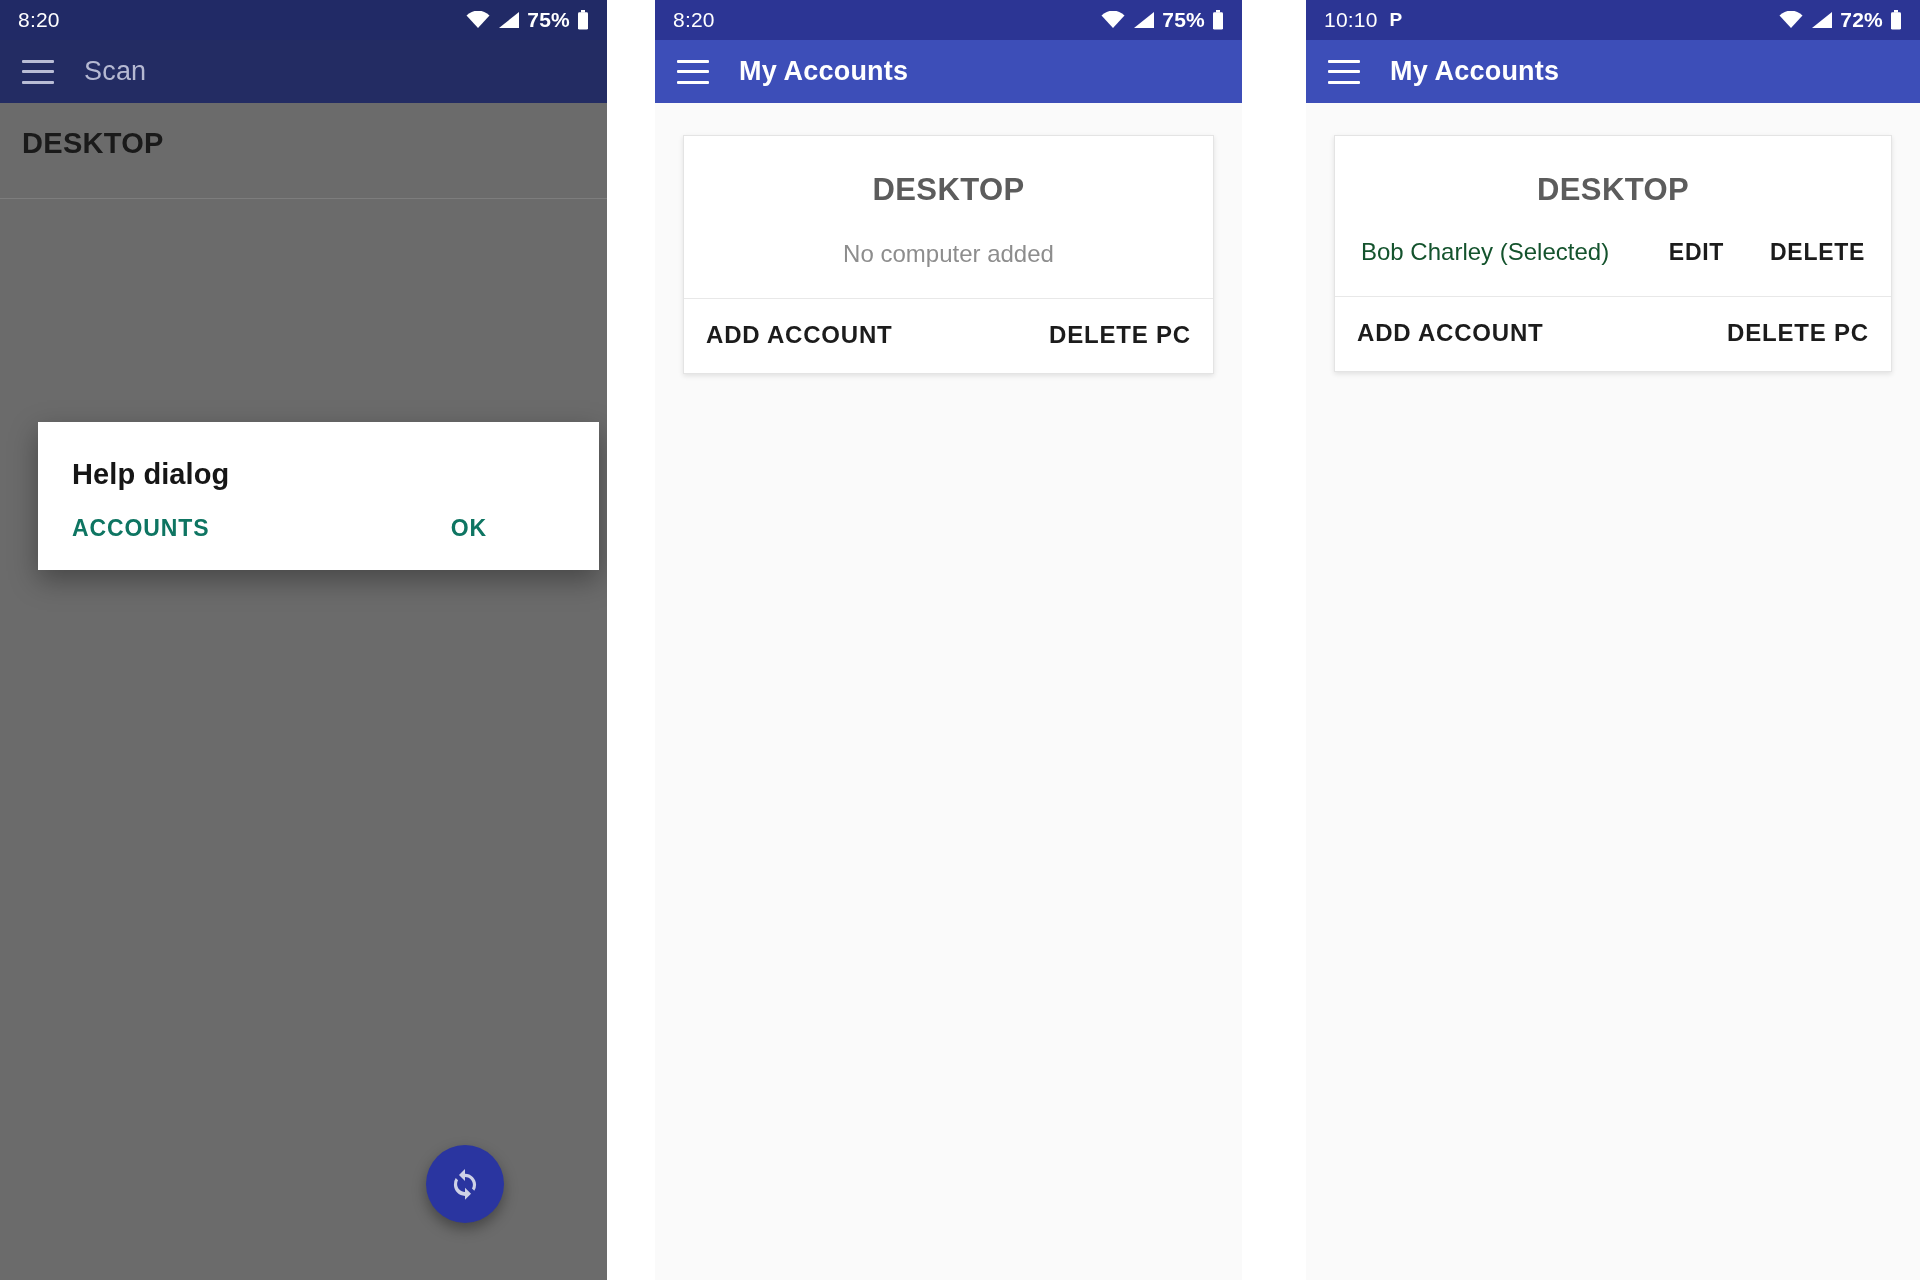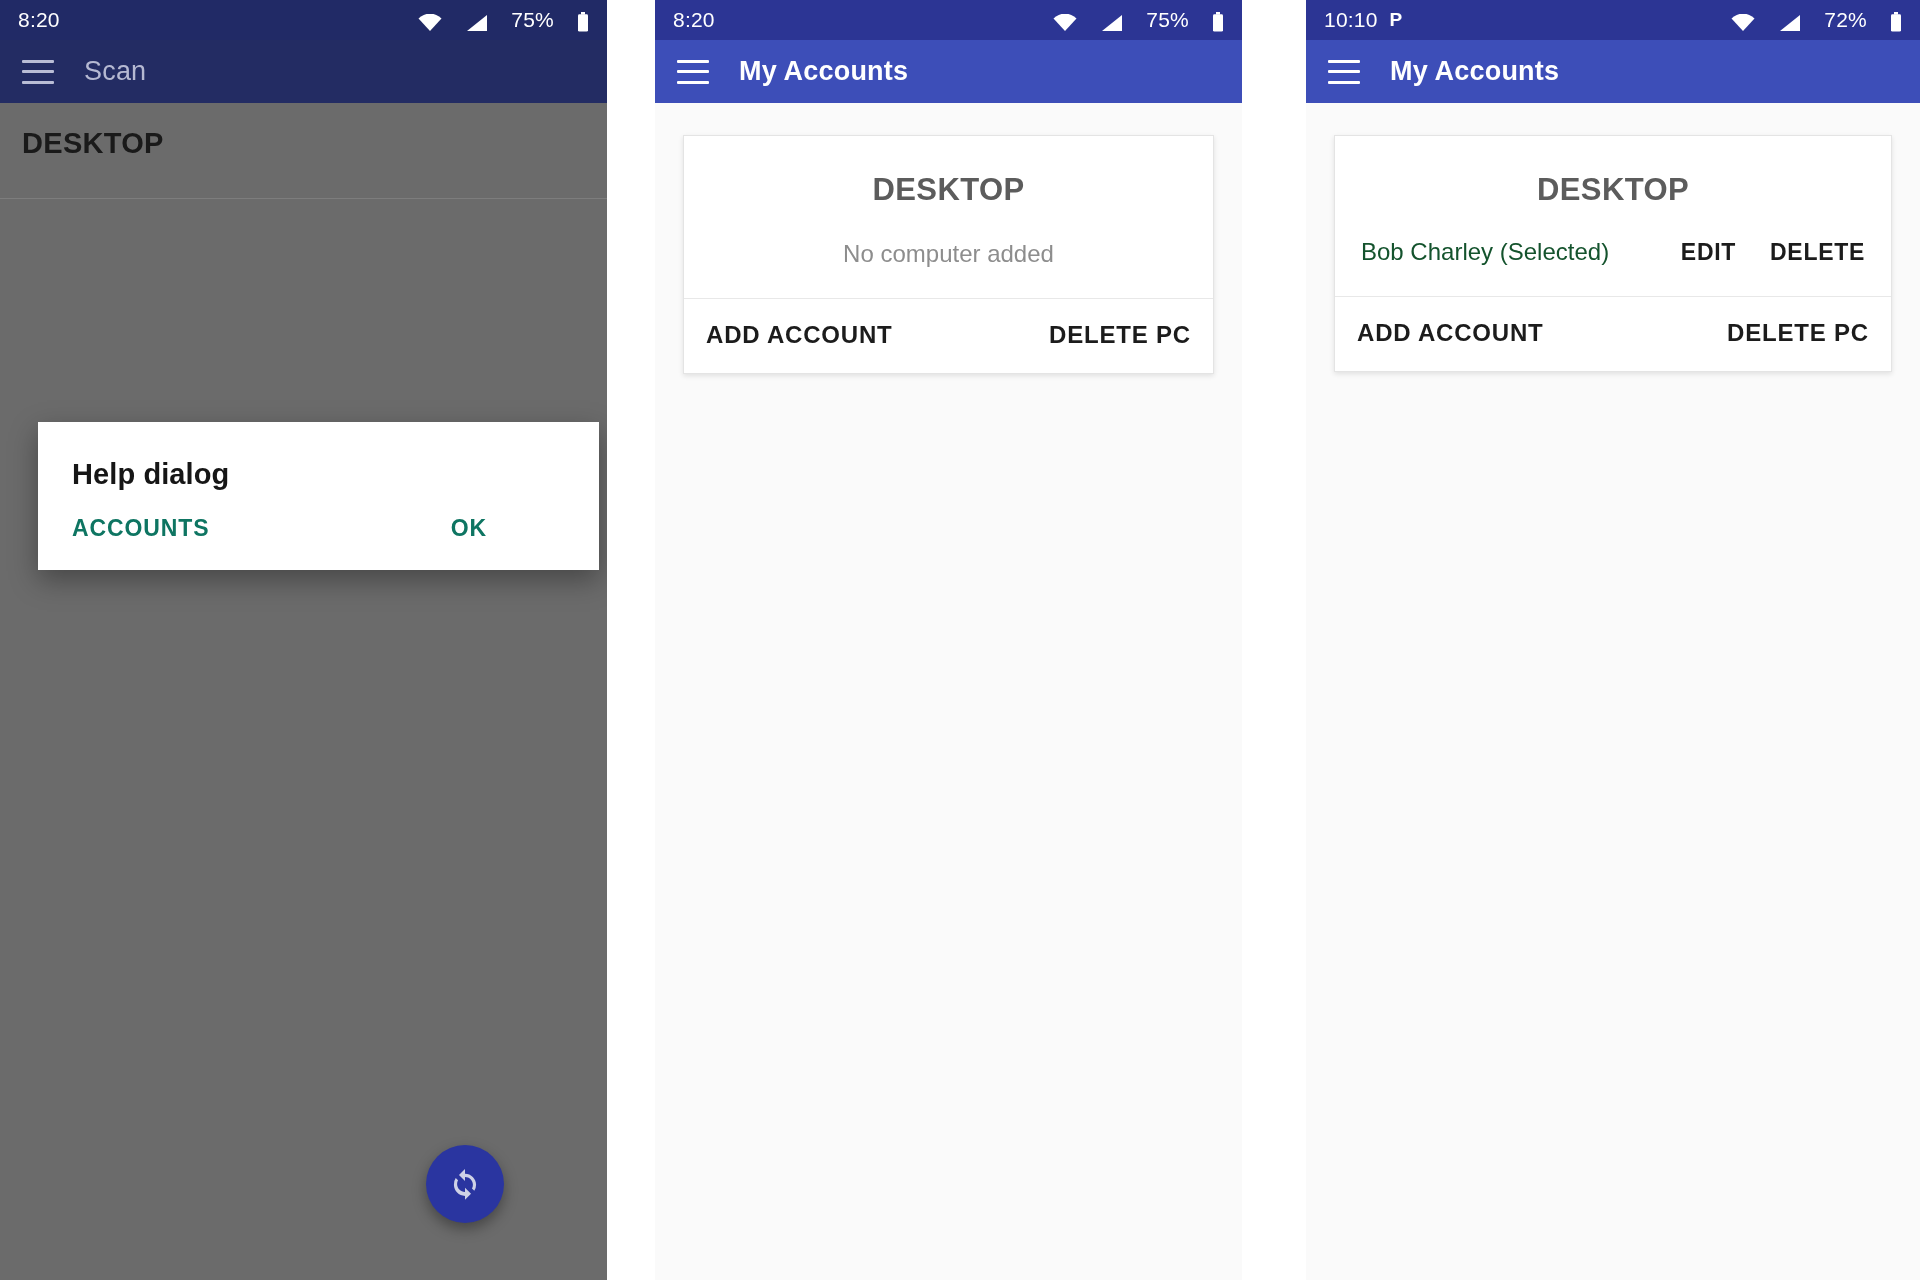--- a/index.html
+++ b/index.html
@@ -38,21 +38,21 @@
     align-items: center;
     padding: 0 18px;
     color: #ffffff;
     font-size: 21px;
     letter-spacing: .2px;
   }
   .sb-dark  { background: #212a66; }
   .sb-blue  { background: #2c3594; }
   .sb-time  { font-weight: 400; }
   .sb-pin   { margin-left: 12px; font-size: 19px; font-weight: 700; }
-  .sb-right { margin-left: auto; display: flex; align-items: flex-end; gap: 23px; }
+  .sb-right { margin-left: auto; display: flex; align-items: center; gap: 7px; font-weight: bold; }
   .sb-pct   { font-size: 21px; }
 
   .ico-wifi { width: 26px; height: 18px; display: block; }
   .ico-sig  { width: 22px; height: 18px; display: block; }
   .ico-batt { width: 12px; height: 20px; display: block; }
 
   
   .appbar {
     height: 63px;
     display: flex;
@@ -183,21 +183,21 @@
     color: #14532d;
     flex: 1;
   }
   .row-btn {
     font-size: 23px;
     font-weight: 700;
     color: #1c1c1c;
     letter-spacing: .7px;
     background: none; border: none; cursor: pointer;
     font-family: "Liberation Sans", sans-serif;
-    margin-left: 34px;
+    margin-left: 46px;
   }
   .card-sep { height: 1px; background: #e8e8e8; }
   .card-actions {
     display: flex;
     align-items: center;
     justify-content: space-between;
     padding: 22px 22px 24px 22px;
   }
   .act-btn {
     font-size: 24px;

